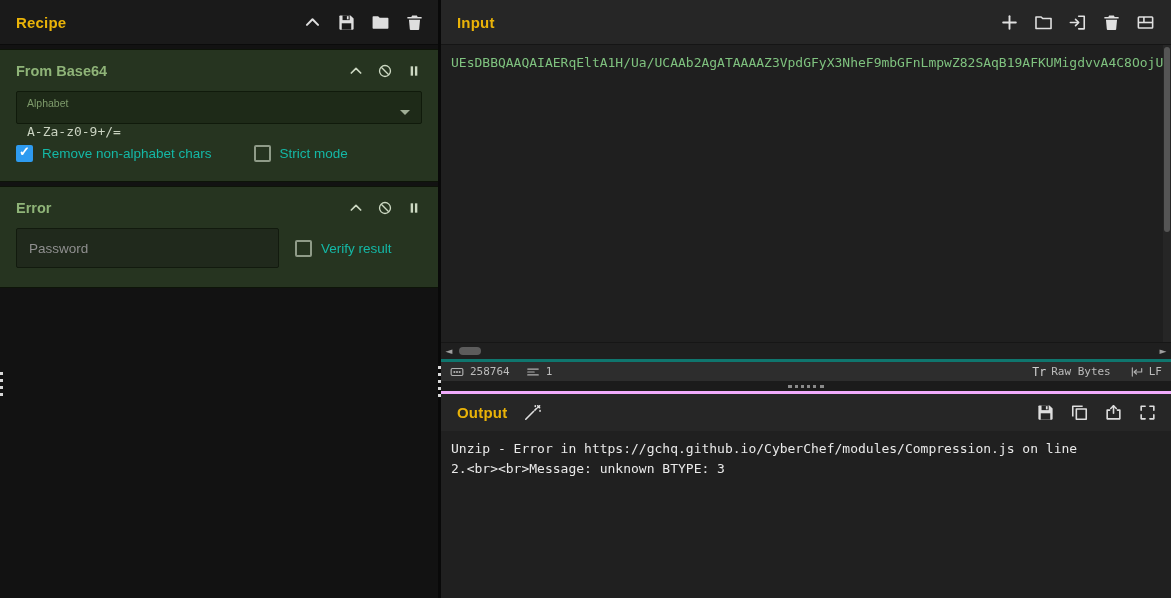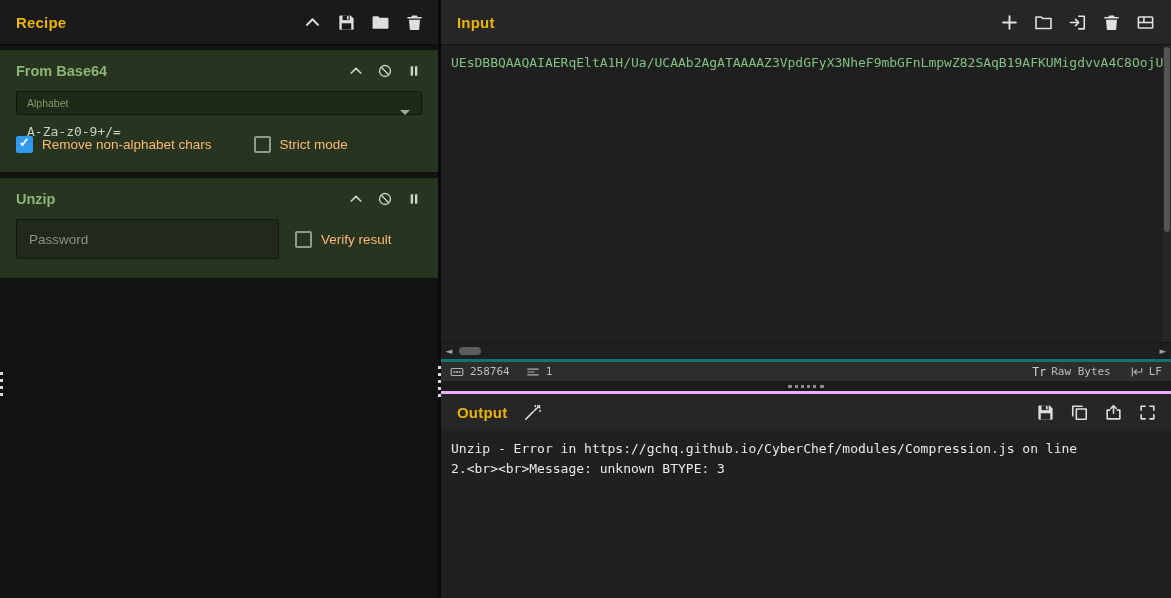--- a/index.html
+++ b/index.html
@@ -22,33 +22,33 @@
   .i19 { width:19px; height:19px; }
   .i16 { width:16px; height:16px; }
   svg { width:100%; height:100%; display:block; }
 
   .op-list { display:flex; flex-direction:column; padding-top:4px; gap:4px; }
   .op { background:#263420; border-top:1px solid #0d1408; border-bottom:1px solid #0d1408; padding:13px 16px 19px; }
   .op-header { display:flex; align-items:center; }
   .op-title { font-weight:bold; font-size:14.5px; color:#8fb478; }
   .op-icons { margin-left:auto; display:flex; align-items:center; gap:13px; color:#ccd8c2; }
 
-  .ingredient-select { margin-top:12px; height:24px; background:#1e2a18; border:1px solid #101a0b; border-radius:2px; padding:5px 10px 0; position:relative; cursor:pointer; }
+  .ingredient-select { margin-top:12px; height:33px; background:#1e2a18; border:1px solid #101a0b; border-radius:2px; padding:5px 10px 0; position:relative; cursor:pointer; }
   .ing-label { font-size:10.5px; color:#7e9b6b; }
   .ing-value { font-family:"DejaVu Sans Mono", monospace; font-size:13px; color:#c9d2c0; margin-top:15px; }
   .select-caret { position:absolute; right:11px; top:18px; width:0; height:0;
     border-left:5px solid transparent; border-right:5px solid transparent; border-top:5px solid #9fae95; }
 
   .check-row { margin-top:21px; display:flex; align-items:center; }
   .checkbox-wrap { display:flex; align-items:center; gap:9px; cursor:pointer; }
   .checkbox { width:17px; height:17px; border-radius:2px; flex:0 0 17px; position:relative; }
   .checkbox.unchecked { border:2px solid #8f9b88; background:transparent; }
   .checkbox.checked { background:#2e9bf0; }
   .checkbox.checked::after { content:"✓"; position:absolute; left:3px; top:-1px; color:#fff; font-size:13px; font-weight:bold; }
-  .check-label { font-size:13.5px; color:#fdba74; }
+  .check-label { font-size:13.5px; color:#14b8a6; }
   .gap-left { margin-left:42px; }
 
   .op2-row { margin-top:12px; display:flex; align-items:center; gap:16px; }
   .password-input { width:263px; height:40px; background:#20291c; border:1px solid #121a0e; border-radius:2px;
     color:#cfd8c6; font-size:13.5px; padding:0 12px; font-family:"Liberation Sans", sans-serif; outline:none; }
   .password-input::placeholder { color:#8f8f8f; }
 
   .left-handle { position:absolute; left:0; top:372px; width:3px; height:26px;
     background:repeating-linear-gradient(to bottom,#d8d8d8 0 3px, transparent 3px 7px); cursor:ew-resize; }
 
@@ -165,21 +165,21 @@
           </label>
           <label class="checkbox-wrap gap-left">
             <span class="checkbox unchecked"></span>
             <span class="check-label">Strict mode</span>
           </label>
         </div>
       </div>
 
       <div class="op">
         <div class="op-header">
-          <span class="op-title">Unzip</span>
+          <span class="op-title">Error</span>
           <div class="op-icons">
             <span class="icon-btn i16">
               <svg viewBox="0 0 24 24" fill="none" stroke="currentColor" stroke-width="2.6" stroke-linecap="round" stroke-linejoin="round">
                   <path d="M5 15l7-7 7 7"></path>
                 </svg>
             </span>
             <span class="icon-btn i16">
               <svg viewBox="0 0 24 24" fill="none" stroke="currentColor" stroke-width="2">
                   <circle cx="12" cy="12" r="8.2"></circle>
                   <line x1="6.4" y1="6.4" x2="17.6" y2="17.6"></line>

